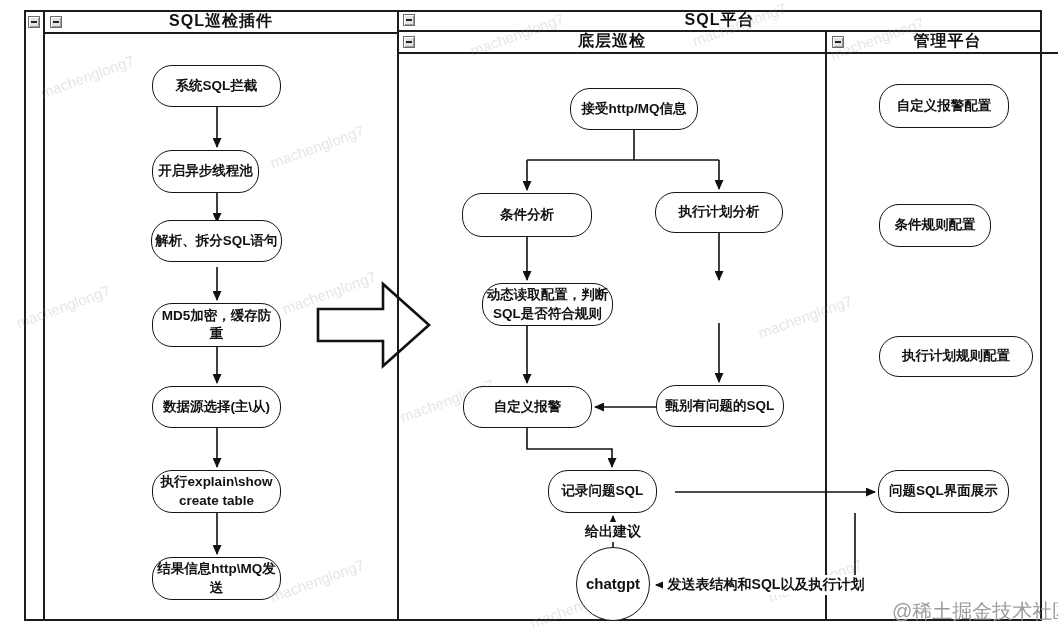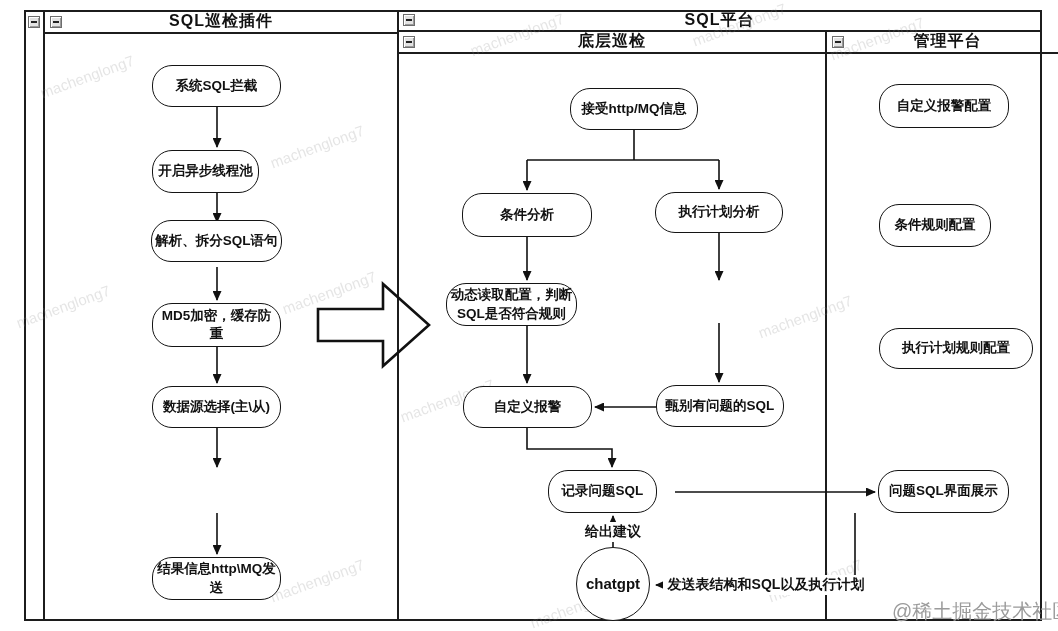--- a/index.html
+++ b/index.html
@@ -119,33 +119,34 @@
     </g>
 
     <polygon points="318,309 383,309 383,284 429,325 383,366 383,341 318,341" fill="none" stroke="#111" stroke-width="2.6"></polygon>
   </svg>
 
   <div class="node" style="left:152px;top:65px;width:129px;height:42px">系统SQL拦截</div>
   <div class="node" style="left:152px;top:150px;width:107px;height:43px">开启异步线程池</div>
   <div class="node" style="left:151px;top:220px;width:131px;height:42px">解析、拆分SQL语句</div>
   <div class="node" style="left:152px;top:303px;width:129px;height:44px">MD5加密，缓存防重</div>
   <div class="node" style="left:152px;top:386px;width:129px;height:42px">数据源选择(主\从)</div>
+  <div class="node" style="left:152px;top:470px;width:129px;height:43px">执行explain\show create table</div>
   <div class="node" style="left:152px;top:557px;width:129px;height:43px">结果信息http\MQ发送</div>
 
   <div class="node" style="left:570px;top:88px;width:128px;height:42px">接受http/MQ信息</div>
   <div class="node" style="left:462px;top:193px;width:130px;height:44px">条件分析</div>
   <div class="node" style="left:655px;top:192px;width:128px;height:41px">执行计划分析</div>
-  <div class="node" style="left:446px;top:283px;width:131px;height:43px">动态读取配置，判断SQL是否符合规则</div>
+  <div class="node" style="left:482px;top:283px;width:131px;height:43px">动态读取配置，判断SQL是否符合规则</div>
   <div class="node" style="left:463px;top:386px;width:129px;height:42px">自定义报警</div>
   <div class="node" style="left:656px;top:385px;width:128px;height:42px">甄别有问题的SQL</div>
   <div class="node" style="left:548px;top:470px;width:109px;height:43px">记录问题SQL</div>
   <div class="node circle" style="left:576px;top:547px;width:74px;height:74px">chatgpt</div>
 
   <div class="node" style="left:879px;top:84px;width:130px;height:44px">自定义报警配置</div>
   <div class="node" style="left:879px;top:204px;width:112px;height:43px">条件规则配置</div>
-  <div class="node" style="left:879px;top:328px;width:154px;height:41px">执行计划规则配置</div>
+  <div class="node" style="left:879px;top:336px;width:154px;height:41px">执行计划规则配置</div>
   <div class="node" style="left:878px;top:470px;width:131px;height:43px">问题SQL界面展示</div>
 
   <div class="edge-label" style="left:583px;top:522px;width:60px;height:20px;font-size:14px">给出建议</div>
   <div class="edge-label" style="left:663px;top:575px;width:206px;height:20px;font-size:14px">发送表结构和SQL以及执行计划</div>
 
   <div class="credit">@稀土掘金技术社区</div>
 </div>
 
 </body></html>

